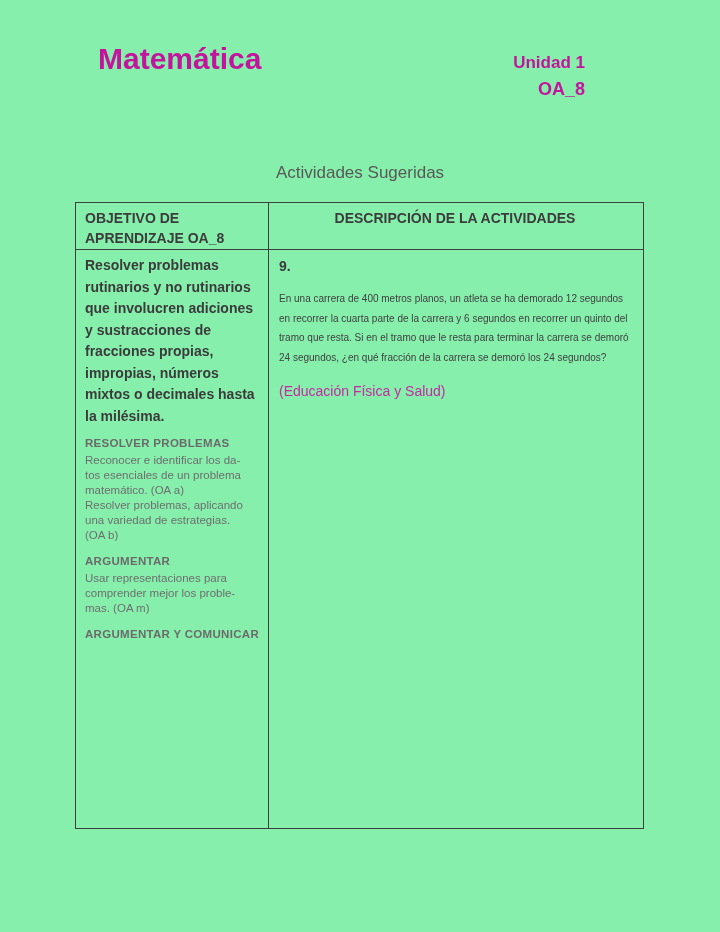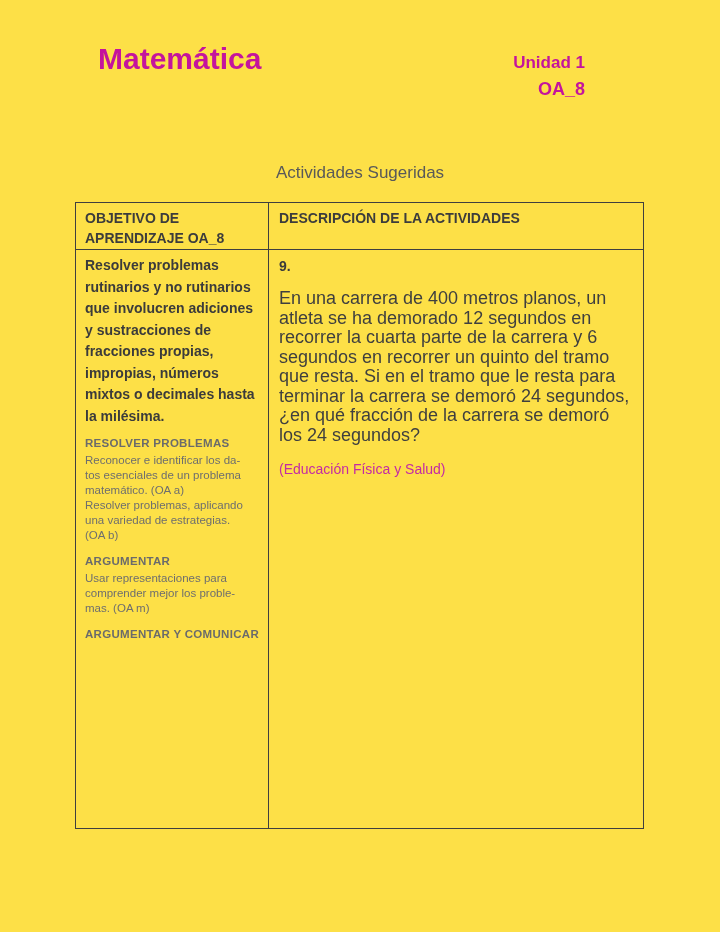--- a/index.html
+++ b/index.html
@@ -1,21 +1,21 @@
 <!DOCTYPE html>
 <html><head>
 <meta charset="utf-8">
 <style>
   * { margin: 0; padding: 0; box-sizing: border-box; }
   html, body { background: #ffffff; }
   .page {
     position: relative;
     width: 720px;
     height: 932px;
-    background: #fde047;
+    background: #86efac;
     font-family: "Liberation Sans", sans-serif;
     overflow: hidden;
   }
   
   .doc-title {
     position: absolute;
     left: 98px; top: 42px;
     font-size: 30px;
     font-weight: bold;
     color: #C4149D;
@@ -78,21 +78,21 @@
     border-right: 1px solid #3f3f3f;
     padding: 5px 8px 8px 9px;
   }
   .cell.right { flex: 1; padding: 5px 12px 8px 10px; }
   .col-header {
     font-size: 14px;
     font-weight: bold;
     color: #3c3c3c;
     line-height: 20px;
   }
-  .col-header.centered { text-align: left; }
+  .col-header.centered { text-align: center; }
   
   .objective-main {
     font-size: 14px;
     font-weight: bold;
     color: #3b3b3b;
     line-height: 21.5px;
     white-space: pre-line;
     margin-bottom: 9px;
   }
   .skill { margin-bottom: 11px; }
@@ -112,21 +112,21 @@
   }
   
   .activity-number {
     font-size: 14px;
     font-weight: bold;
     color: #3b3b3b;
     margin-top: 3px;
     margin-bottom: 15px;
   }
   .activity-desc {
-    font-size: 18px;
+    font-size: 10px;
     color: #3f3f3f;
     line-height: 19.5px;
     max-width: 362px;
     margin-bottom: 16px;
   }
   .subject-tag {
     font-size: 14px;
     color: #C42BA4;
   }
 </style>

